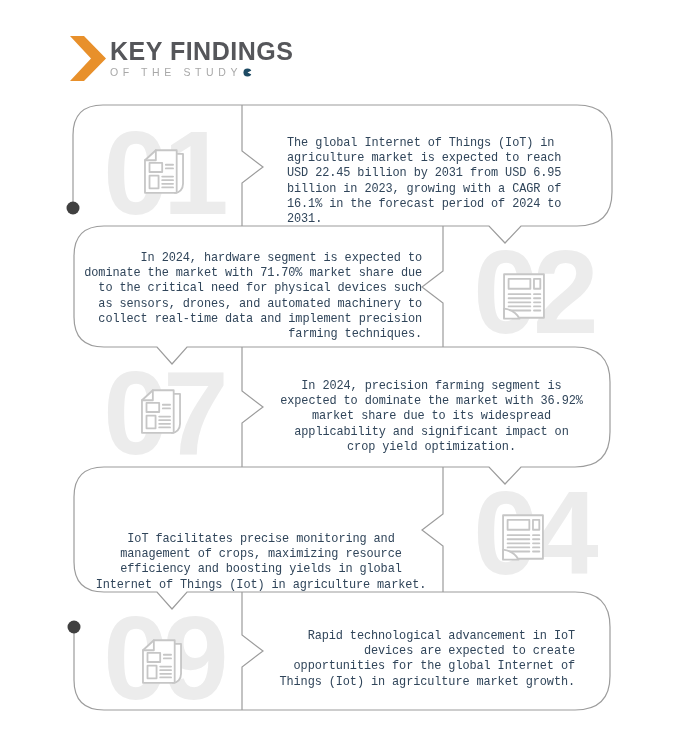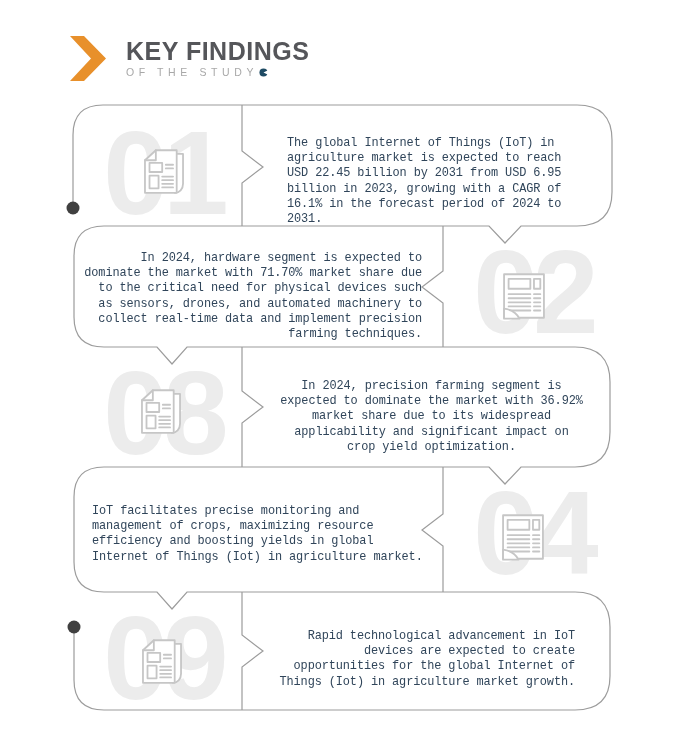--- a/index.html
+++ b/index.html
@@ -1,21 +1,21 @@
 <!DOCTYPE html>
 <html><head>
 <meta charset="utf-8">
 <style>
   html,body{margin:0;padding:0;background:#ffffff;}
   body{width:690px;height:745px;position:relative;font-family:"Liberation Sans",sans-serif;overflow:hidden;}
 
   
   .hdr{position:absolute;left:70px;top:36px;display:flex;align-items:flex-start;}
   .hdr-chevron{width:36px;height:45px;flex:0 0 auto;}
-  .hdr-textcol{margin-left:20px;padding-top:3px;}
+  .hdr-textcol{margin-left:4px;padding-top:3px;}
   .hdr-title{font-size:25px;font-weight:800;color:#55565A;letter-spacing:0.5px;line-height:25px;}
   .hdr-subrow{display:flex;align-items:center;margin-top:3px;}
   .hdr-sub{font-size:10.5px;color:#A8A8A8;letter-spacing:4.6px;line-height:11px;}
   .hdr-dot{width:9px;height:9px;margin-left:1px;}
 
   
   .artwork{position:absolute;left:0;top:0;width:690px;height:745px;}
 
   
   .bignum{position:absolute;width:200px;text-align:center;font-size:118px;line-height:118px;
@@ -33,21 +33,21 @@
   .i3{left:132px;top:383px;}
   .i4{left:494px;top:508px;}
   .i5{left:133px;top:633px;}
 
   
   .ftext{position:absolute;font-size:11.9px;line-height:15.2px;color:#30455A;
          letter-spacing:-0.1px;font-weight:500;font-family:Liberation Mono, monospace;}
   .t1{left:287px;top:136px;width:300px;text-align:left;}
   .t2{left:84px; top:251px;width:338px;text-align:right;}
   .t3{left:280px;top:379px;width:303px;text-align:center;}
-  .t4{left:92px; top:504px;width:338px;text-align:left;}
+  .t4{left:92px; top:532px;width:338px;text-align:center;}
   .t5{left:272px;top:629px;width:303px;text-align:right;}
 </style>
 </head>
 <body>
 
 <svg class="artwork" viewBox="0 0 690 745" xmlns="http://www.w3.org/2000/svg" aria-hidden="true">
 
   <path d="M 73 203
            L 73 135 Q 73 105 103 105
            L 577 105 Q 612 105 612 140
@@ -88,21 +88,21 @@
       <svg class="hdr-dot" viewBox="0 0 10 10">
         <circle cx="5" cy="5" r="4.5" fill="#1D4A63"></circle>
         <polygon points="5,5 10,2.5 10,7.5" fill="#ffffff"></polygon>
       </svg>
     </div>
   </div>
 </div>
 
 <div class="bignum n1">01</div>
 <div class="bignum n2">02</div>
-<div class="bignum n3">08</div>
+<div class="bignum n3">07</div>
 <div class="bignum n4">04</div>
 <div class="bignum n5">09</div>
 
 <svg class="docicon i1" viewBox="0 0 64 64">
   <g fill="none" stroke="#C6C6C6" stroke-width="2" stroke-linejoin="round" stroke-linecap="round">
     <path d="M46 12 h7 v33 c0 6 -4 10 -9 10" fill="#ffffff"></path>
     <path d="M11 19 L23 8 H46 V55 H11 Z" fill="#ffffff"></path>
     <path d="M11 19 H23 V8"></path>
     <rect x="16" y="22" width="14" height="10"></rect>
     <rect x="16" y="36" width="10" height="14"></rect>

